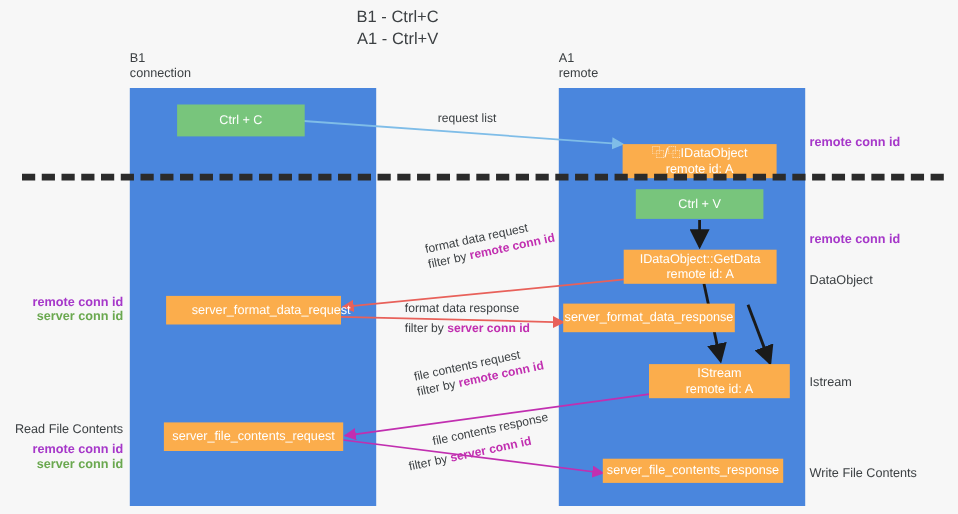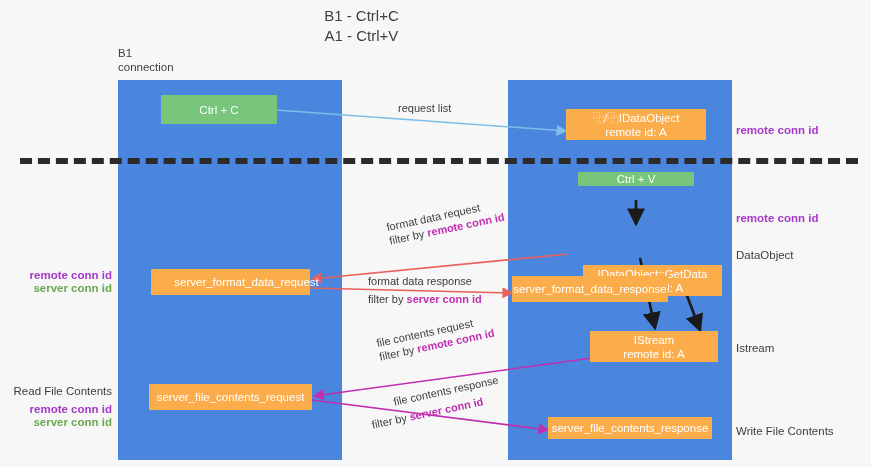--- a/index.html
+++ b/index.html
@@ -115,20 +115,24 @@
 
   <div id="title" class="abs">
     <div>B1 - Ctrl+C</div>
     <div>A1 - Ctrl+V</div>
   </div>
 
   <div id="lane-header-b1" class="abs lane-header">
     <div>B1</div>
     <div>connection</div>
   </div>
+  <div id="lane-header-a1" class="abs lane-header">
+    <div>A1</div>
+    <div>remote</div>
+  </div>
 
   <div id="lane-b1" class="abs lane"></div>
   <div id="lane-a1" class="abs lane"></div>
 
   <svg id="wires" viewBox="0 0 871 467">
     <defs>
       <marker id="ah-lightblue" markerWidth="7" markerHeight="7" refX="6" refY="3.5" orient="auto">
         <path d="M0,0 L7,3.5 L0,7 z" fill="#7fbde8"></path>
       </marker>
       <marker id="ah-red" markerWidth="7" markerHeight="7" refX="6" refY="3.5" orient="auto">
@@ -158,30 +162,30 @@
 
     <path d="M312,400 L548,430" stroke="#c12fb0" stroke-width="1.6" fill="none" marker-end="url(#ah-magenta)"></path>
   </svg>
 
   <div id="separator" class="abs"></div>
 
   <div class="abs node green" style="left:161px; top:95px; width:116px; height:29px;">
     <span class="l1">Ctrl + C</span>
   </div>
 
-  <div class="abs node orange" style="left:566px; top:109px; width:140px; height:31px;">
+  <div class="abs node orange" style="left:566px; top:131px; width:140px; height:31px;">
     <span class="l1">⿻/⿻IDataObject</span>
     <span class="l2">remote id: A</span>
   </div>
 
-  <div class="abs node green" style="left:578px; top:172px; width:116px; height:14px;">
+  <div class="abs node green" style="left:578px; top:172px; width:116px; height:27px;">
     <span class="l1">Ctrl + V</span>
   </div>
 
-  <div class="abs node orange" style="left:583px; top:227px; width:139px; height:31px;margin-top:38px;">
+  <div class="abs node orange" style="left:567px; top:227px; width:139px; height:31px;">
     <span class="l1">IDataObject::GetData</span>
     <span class="l2">remote id: A</span>
   </div>
 
   <div class="abs node orange" style="left:151px; top:269px; width:159px; height:26px;padding-left:32px;">
     <span class="l1">server_format_data_request</span>
   </div>
 
   <div class="abs node orange" style="left:512px; top:276px; width:156px; height:26px;">
     <span class="l1">server_format_data_response</span>

